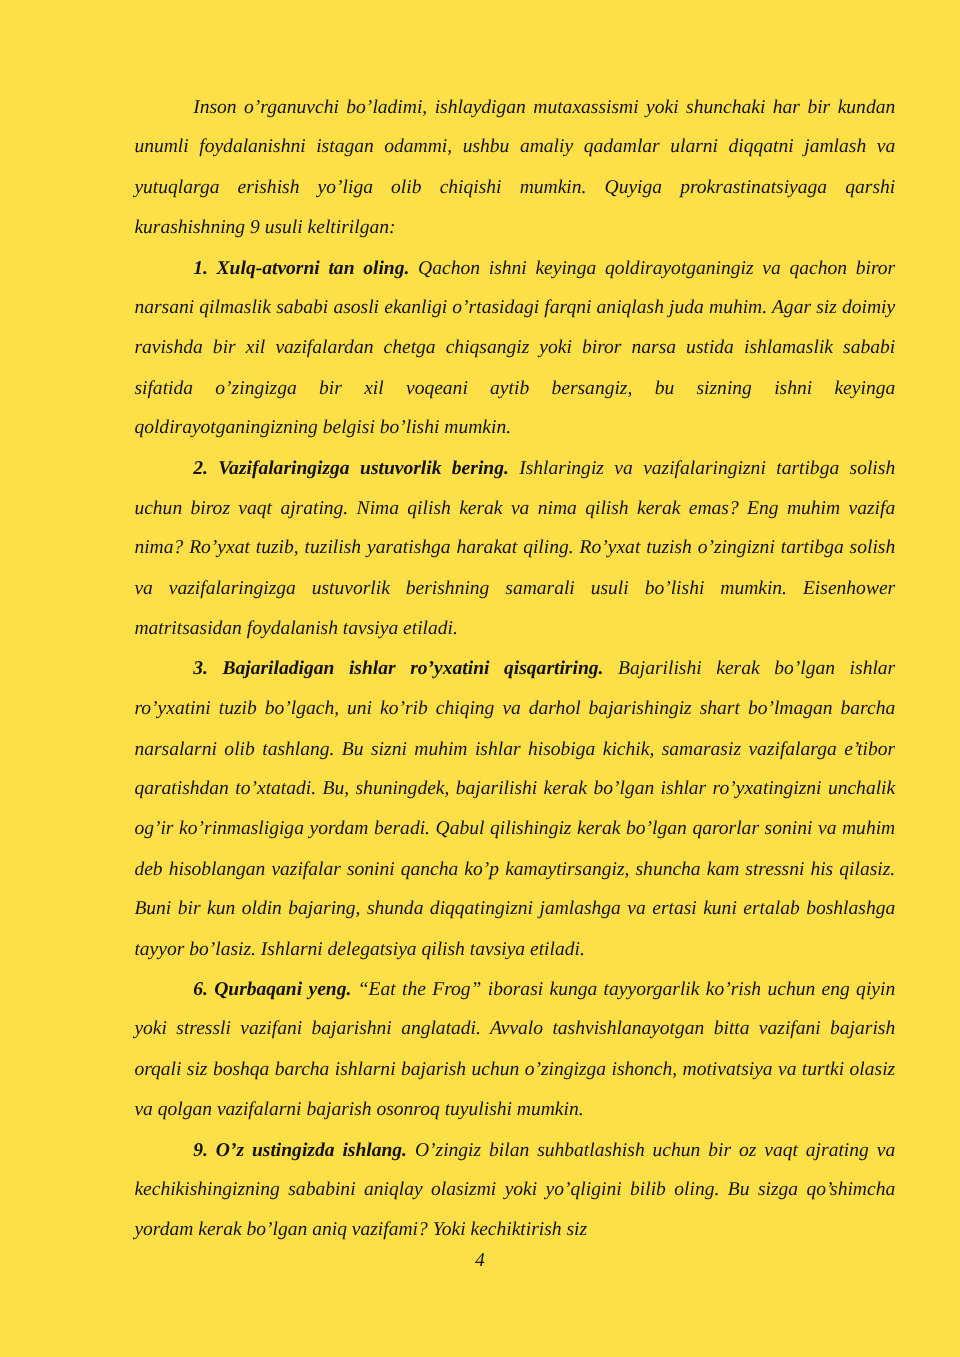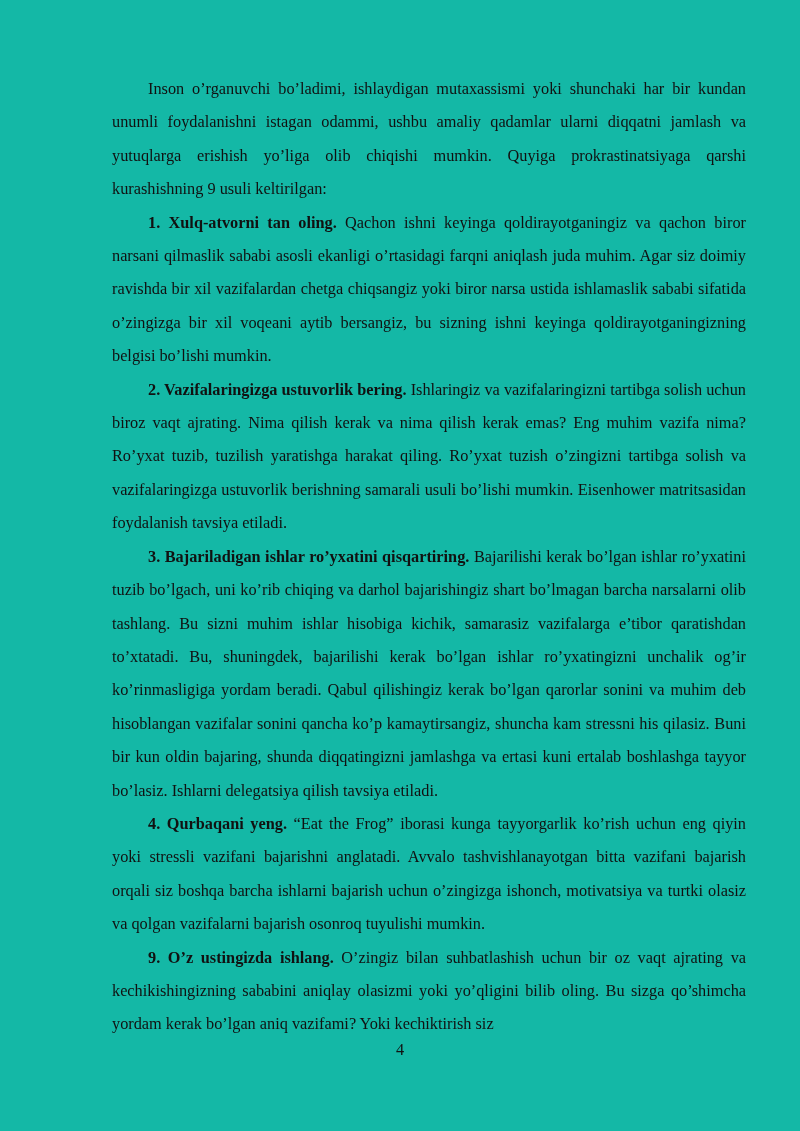--- a/index.html
+++ b/index.html
@@ -9,42 +9,44 @@
     background: #ffffff;
   }
   body {
     font-family: "Liberation Serif", "DejaVu Serif", serif;
     color: #111111;
   }
   .page {
     position: relative;
     width: 800px;
     height: 1131px;
-    background: #14b8a6;
+    background: #fde047;
     box-sizing: border-box;
     overflow: hidden;
+    font-style: italic;
   }
   .content {
     position: absolute;
     left: 112px;
     top: 72px;
     width: 634px;
   }
   p.para {
     margin: 0;
     font-size: 16.3px;
     line-height: 33.4px;
     text-align: justify;
     text-indent: 36px;
     text-justify: inter-word;
     hyphens: none;
     -webkit-hyphens: none;
   }
   p.para .lead {
     font-weight: bold;
+    margin-left: 13px;
   }
   .page-number {
     position: absolute;
     left: 0;
     right: 0;
     top: 1040px;
     text-align: center;
     font-size: 16.3px;
     line-height: 20px;
     font-family: "Liberation Serif", "DejaVu Serif", serif;
@@ -60,20 +62,20 @@
   <div class="content">
 
     <p class="para"><span class="lead"></span><span>Inson o’rganuvchi bo’ladimi, ishlaydigan mutaxassismi yoki shunchaki har bir kundan unumli foydalanishni istagan odammi, ushbu amaliy qadamlar ularni diqqatni jamlash va yutuqlarga erishish yo’liga olib chiqishi mumkin. Quyiga prokrastinatsiyaga qarshi kurashishning 9 usuli keltirilgan:</span></p>
 
     <p class="para"><span class="lead">1. Xulq-atvorni tan oling.</span><span> Qachon ishni keyinga qoldirayotganingiz va qachon biror narsani qilmaslik sababi asosli ekanligi o’rtasidagi farqni aniqlash juda muhim. Agar siz doimiy ravishda bir xil vazifalardan chetga chiqsangiz yoki biror narsa ustida ishlamaslik sababi sifatida o’zingizga bir xil voqeani aytib bersangiz, bu sizning ishni keyinga qoldirayotganingizning belgisi bo’lishi mumkin.</span></p>
 
     <p class="para"><span class="lead">2. Vazifalaringizga ustuvorlik bering.</span><span>  Ishlaringiz va vazifalaringizni tartibga solish uchun biroz vaqt ajrating. Nima qilish kerak va nima qilish kerak emas? Eng muhim vazifa nima? Ro’yxat tuzib, tuzilish yaratishga harakat qiling. Ro’yxat tuzish o’zingizni tartibga solish va vazifalaringizga ustuvorlik berishning samarali usuli bo’lishi mumkin. Eisenhower matritsasidan foydalanish tavsiya etiladi.</span></p>
 
     <p class="para"><span class="lead">3. Bajariladigan ishlar ro’yxatini qisqartiring.</span><span> Bajarilishi kerak bo’lgan ishlar ro’yxatini tuzib bo’lgach, uni ko’rib chiqing va darhol bajarishingiz shart bo’lmagan barcha narsalarni olib tashlang. Bu sizni muhim ishlar hisobiga kichik, samarasiz vazifalarga e’tibor qaratishdan to’xtatadi. Bu, shuningdek, bajarilishi kerak bo’lgan ishlar ro’yxatingizni unchalik og’ir ko’rinmasligiga yordam beradi. Qabul qilishingiz kerak bo’lgan qarorlar sonini va muhim deb hisoblangan vazifalar sonini qancha ko’p kamaytirsangiz, shuncha kam stressni his qilasiz. Buni bir kun oldin bajaring, shunda diqqatingizni jamlashga va ertasi kuni ertalab boshlashga tayyor bo’lasiz. Ishlarni delegatsiya qilish tavsiya etiladi.</span></p>
 
-    <p class="para"><span class="lead">4. Qurbaqani yeng.</span><span> “Eat the Frog” iborasi kunga tayyorgarlik ko’rish uchun eng qiyin yoki stressli vazifani bajarishni anglatadi. Avvalo tashvishlanayotgan bitta vazifani bajarish orqali siz boshqa barcha ishlarni bajarish uchun o’zingizga ishonch, motivatsiya va turtki olasiz va qolgan vazifalarni bajarish osonroq tuyulishi mumkin.</span></p>
+    <p class="para"><span class="lead">6. Qurbaqani yeng.</span><span> “Eat the Frog” iborasi kunga tayyorgarlik ko’rish uchun eng qiyin yoki stressli vazifani bajarishni anglatadi. Avvalo tashvishlanayotgan bitta vazifani bajarish orqali siz boshqa barcha ishlarni bajarish uchun o’zingizga ishonch, motivatsiya va turtki olasiz va qolgan vazifalarni bajarish osonroq tuyulishi mumkin.</span></p>
 
     <p class="para"><span class="lead">9. O’z ustingizda ishlang.</span><span> O’zingiz bilan suhbatlashish uchun bir oz vaqt ajrating va kechikishingizning sababini aniqlay olasizmi yoki yo’qligini bilib oling. Bu sizga qo’shimcha yordam kerak bo’lgan aniq vazifami? Yoki kechiktirish siz</span></p>
 
   </div>
 
   <div class="page-number">4</div>
 </div>
 
 </body></html>

